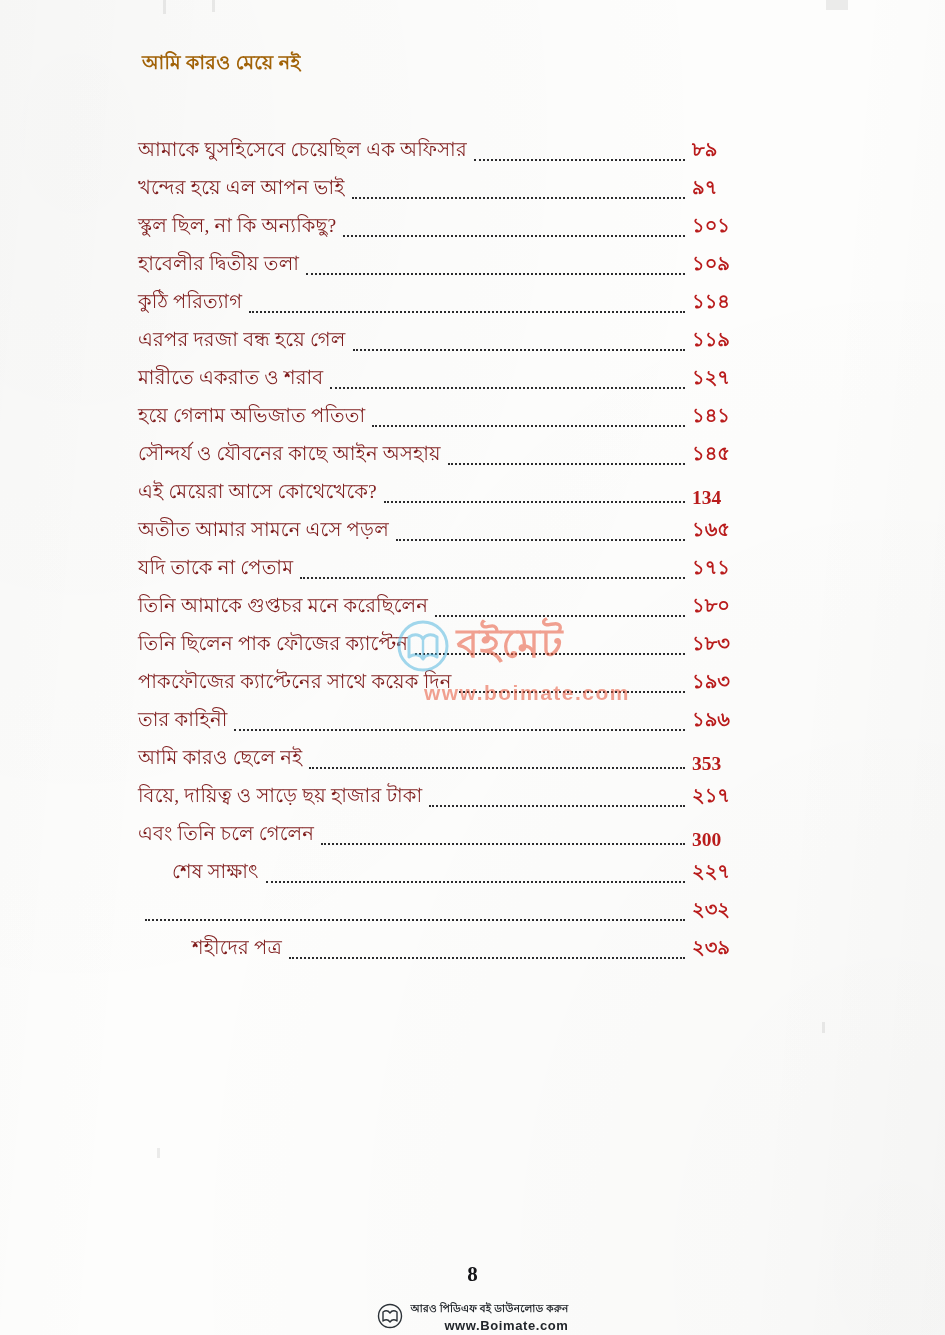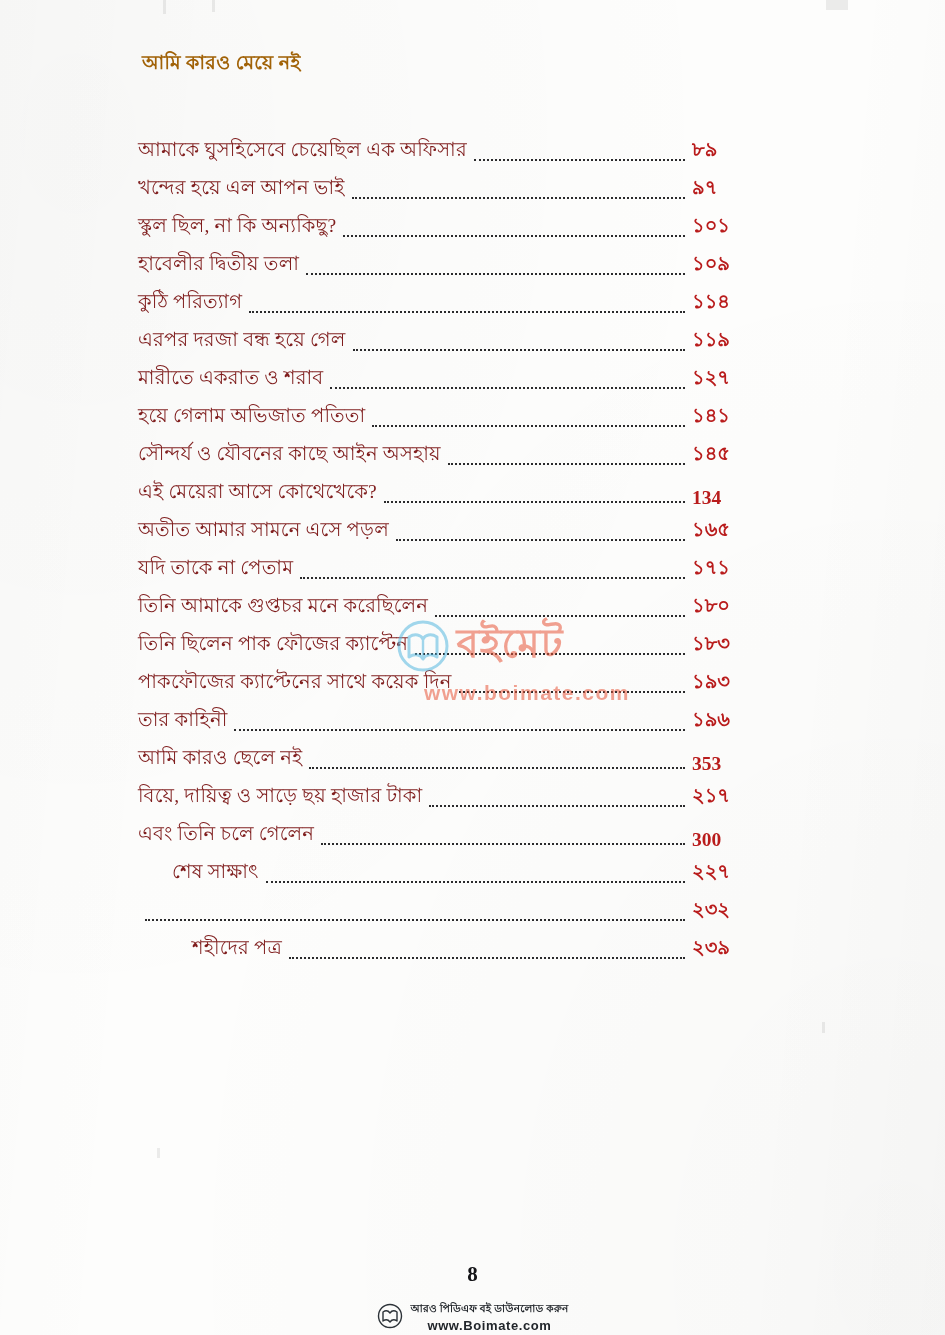--- a/index.html
+++ b/index.html
@@ -142,21 +142,21 @@
     align-items: center;
     justify-content: center;
     gap: 8px;
   }
   .fb-mark {
     width: 26px;
     height: 26px;
   }
   .fb-text {
     line-height: 1.15;
-    text-align: center;
+    text-align: right;
   }
   .fb-line1 {
     font-size: 10.5px;
     color: #22262b;
     font-weight: bold;
     letter-spacing: 0.2px;
   }
   .fb-line2 {
     font-size: 13px;
     color: #22262b;

